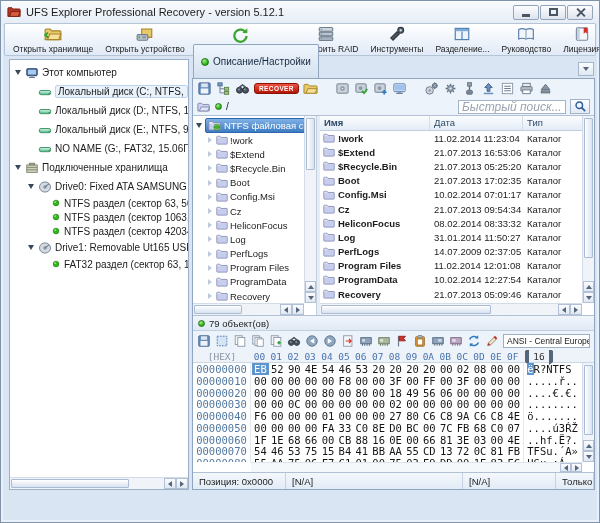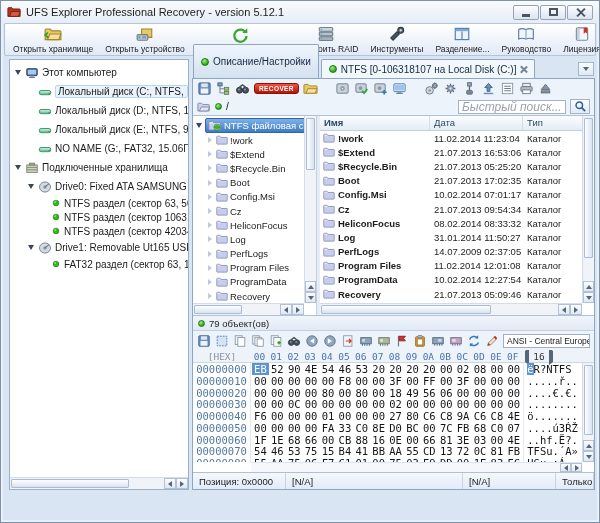--- a/index.html
+++ b/index.html
@@ -406,25 +406,20 @@
       </div>
     </div>
 
     <div class="right-area">
 
       <div class="tabbar">
         <div class="tab">
           <span class="gdot"></span>
           <span>Описание/Настройки</span>
         </div>
-        <div class="tab active">
-          <span class="gdot"></span>
-          <span>NTFS [0-106318107 на Local Disk (C:)]</span>
-          <span class="tab-close"></span>
-        </div>
         <div class="tab-list-btn">
             <span class="t-dn"></span>
           </div>
       </div>
 
       <div class="panel-body">
 
         <div class="toolbar2" id="browser-toolbar">
             <span class="ic">
               <span class="ic">

